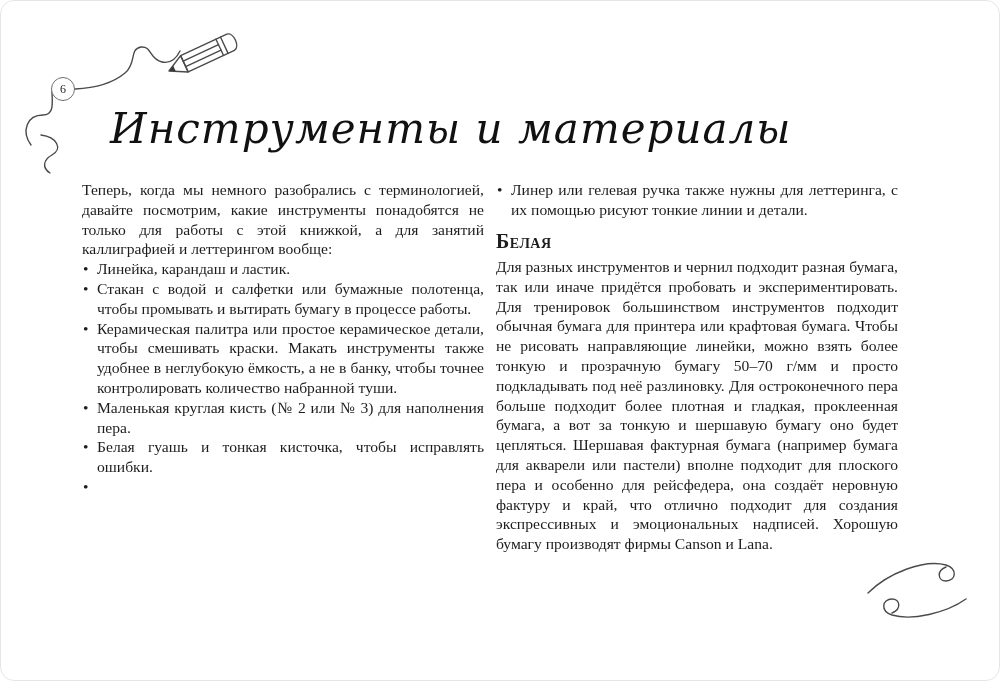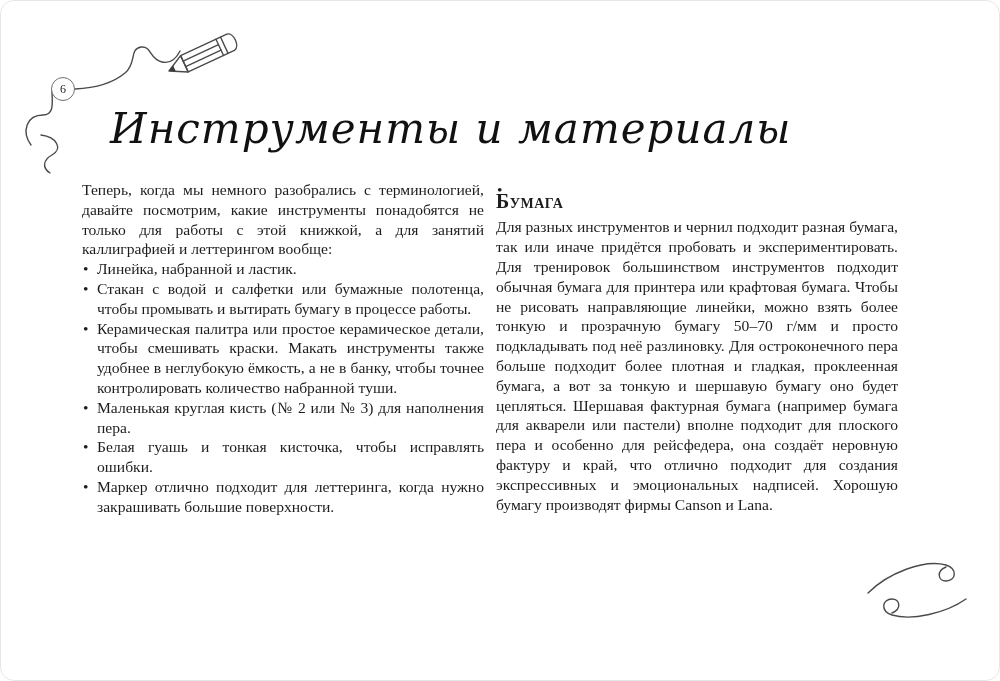--- a/index.html
+++ b/index.html
@@ -81,52 +81,52 @@
 
   <h1 class="title">Инструменты и материалы</h1>
 
   <div class="columns">
 
     <div class="col">
       <p class="intro">Теперь, когда мы немного разобрались с терминологией, давайте посмотрим, какие инструменты понадобятся не только для работы с этой книжкой, а для занятий каллиграфией и леттерингом вообще:</p>
       <ul class="bullets">
         <li>
           <span class="bm">•</span>
-          <span>Линейка, набранной и ластик.</span>
+          <span>Линейка, карандаш и ластик.</span>
         </li>
         <li>
           <span class="bm">•</span>
           <span>Стакан с водой и салфетки или бумажные полотенца, чтобы промывать и вытирать бумагу в процессе работы.</span>
         </li>
         <li>
           <span class="bm">•</span>
           <span>Керамическая палитра или простое керамическое детали, чтобы смешивать краски. Макать инструменты также удобнее в неглубокую ёмкость, а не в банку, чтобы точнее контролировать количество набранной туши.</span>
         </li>
         <li>
           <span class="bm">•</span>
           <span>Маленькая круглая кисть (№ 2 или № 3) для наполнения пера.</span>
         </li>
         <li>
           <span class="bm">•</span>
           <span>Белая гуашь и тонкая кисточка, чтобы исправлять ошибки.</span>
         </li>
         <li>
           <span class="bm">•</span>
-          <span>Маркер отлично подходит для леттеринга, когда нужно закрашивать большие поверхности.</span>
         </li>
       </ul>
     </div>
 
     <div class="col">
       <ul class="bullets">
         <li>
           <span class="bm">•</span>
+          <span>Линер или гелевая ручка также нужны для леттеринга, с их помощью рисуют тонкие линии и детали.</span>
         </li>
       </ul>
-      <h2 class="heading">Бумага</h2>
+      <h2 class="heading">Белая</h2>
       <p>Для разных инструментов и чернил подходит разная бумага, так или иначе придётся пробовать и экспериментировать. Для тренировок большинством инструментов подходит обычная бумага для принтера или крафтовая бумага. Чтобы не рисовать направляющие линейки, можно взять более тонкую и прозрачную бумагу 50–70 г/мм и просто подкладывать под неё разлиновку. Для остроконечного пера больше подходит более плотная и гладкая, проклеенная бумага, а вот за тонкую и шершавую бумагу оно будет цепляться. Шершавая фактурная бумага (например бумага для акварели или пастели) вполне подходит для плоского пера и особенно для рейсфедера, она создаёт неровную фактуру и край, что отлично подходит для создания экспрессивных и эмоциональных надписей. Хорошую бумагу производят фирмы Canson и Lana.</p>
     </div>
 
   </div>
 
   <svg class="deco-bottom" width="128" height="92" viewBox="0 0 128 92">
     <path class="stroke" d="M 14 44 C 34 24 70 10 92 16 C 104 20 102 32 92 32 C 84 32 82 22 92 18"></path>
     <path class="stroke" d="M 112 50 C 92 64 58 72 38 66 C 26 62 28 50 38 50 C 46 50 48 60 38 64"></path>
   </svg>
 

